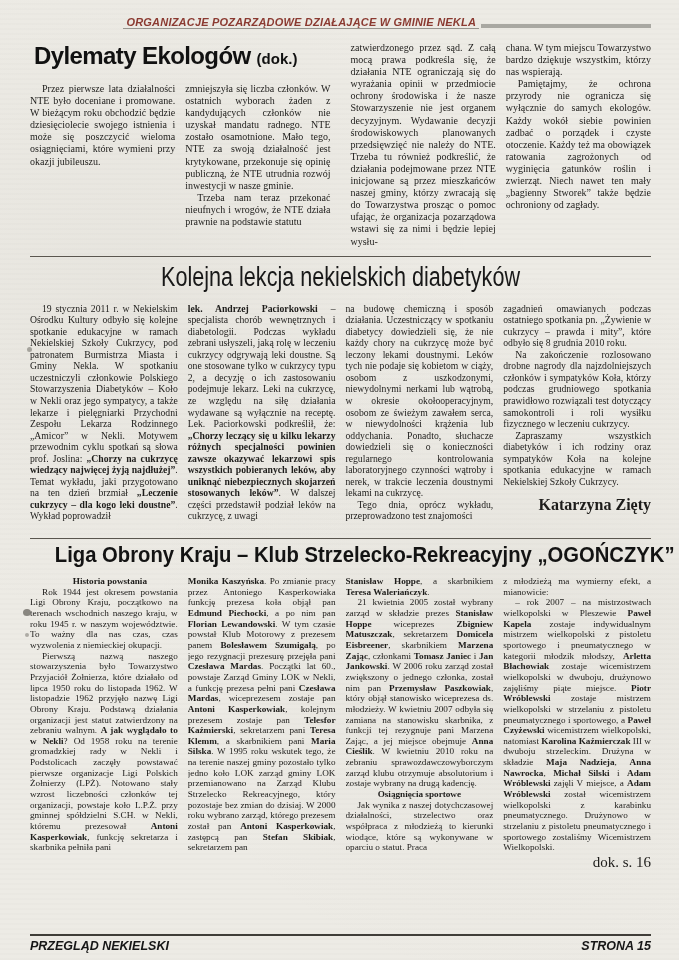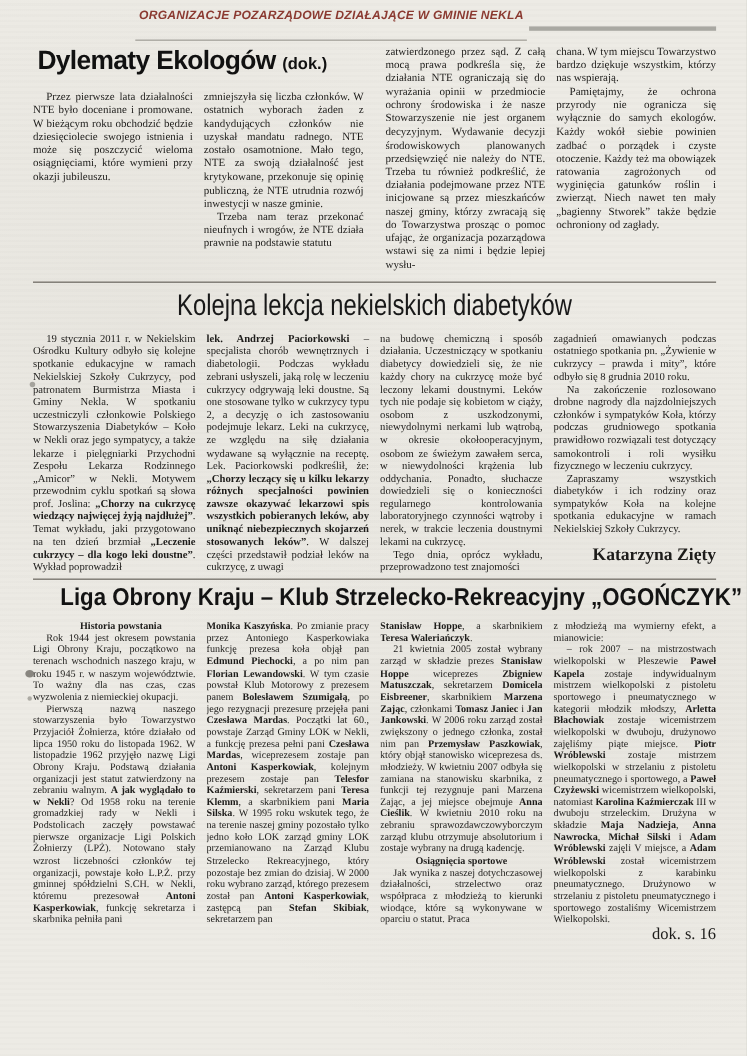--- a/index.html
+++ b/index.html
@@ -12,21 +12,21 @@
       repeating-linear-gradient(0deg, rgba(0,0,0,0.012) 0 2px, transparent 2px 5px);
     font-family:"Liberation Serif", serif;color:#1d1c1a;
   }
   .inner{padding:8px 28px 0 30px;}
   
   .banner{display:flex;align-items:center;margin:6px 0 10px;height:16px;}
   .banner .sp{flex:0.55;}
   .banner-text{
     font-family:"Liberation Sans",sans-serif;font-weight:bold;font-style:italic;
     font-size:11px;letter-spacing:.2px;color:#8b3a31;
-    border-bottom:1.5px solid #97948e;padding:0 3px 16px;white-space:nowrap;
+    border-bottom:1.5px solid #97948e;padding:0 3px 0;white-space:nowrap;
   }
   .banner .band{flex:1;height:4px;background:#a9a8a2;margin-top:7px;margin-left:2px;}
   
   .cols{display:flex;column-gap:10px;}
   .col{flex:1 1 0;min-width:0;}
   .bodytext p{margin:0;text-align:justify;}
   .bodytext p.ind{text-indent:12px;}
   .bodytext b{font-weight:bold;}
   .sig{font-weight:bold;text-align:right;margin-top:3px;}
   .sigline{margin:0;text-align:right;font-weight:bold;}
@@ -34,21 +34,21 @@
   .art1{display:grid;grid-template-columns:1fr 1fr;column-gap:20px;margin-bottom:8px;}
   .art1 .bodytext{font-size:10px;line-height:12.1px;}
   .headline1{
     font-family:"Liberation Sans",sans-serif;font-weight:bold;color:#111;
     font-size:24px;letter-spacing:-0.6px;margin:2px 0 13px 4px;white-space:nowrap;
   }
   .headline1 .note{font-size:15px;letter-spacing:0;}
   .art1-right{padding-top:2px;}
   
   .art2{border-top:1.5px solid #5a564f;border-bottom:1.5px solid #5a564f;
-        padding:1px 0 4px;margin-bottom:2px;}
+        padding:1px 0 16px;margin-bottom:2px;}
   .headline2{
     font-family:"Liberation Sans",sans-serif;font-weight:500;color:#181818;
     font-size:27px;text-align:center;margin:4px 0 10px;
     transform:scaleX(0.80);transform-origin:50% 50%;white-space:nowrap;
   }
   .art2 .bodytext{font-size:9.7px;line-height:11.55px;}
   .art2 .sig{font-size:16px;margin-top:12px;}
   
   .headline3{
     font-family:"Liberation Sans",sans-serif;font-weight:bold;color:#131313;
@@ -160,13 +160,17 @@
         <div class="col">
           <p><span>z młodzieżą ma wymierny efekt, a mianowicie:</span></p>
           <p class="ind"><span>– rok 2007 – na mistrzostwach wielkopolski w Pleszewie </span><b>Paweł Kapela</b><span> zostaje indywidualnym mistrzem wielkopolski z pistoletu sportowego i pneumatycznego w kategorii młodzik młodszy, </span><b>Arletta Błachowiak</b><span> zostaje wicemistrzem wielkopolski w dwuboju, drużynowo zajęliśmy piąte miejsce. </span><b>Piotr Wróblewski</b><span> zostaje mistrzem wielkopolski w strzelaniu z pistoletu pneumatycznego i sportowego, a </span><b>Paweł Czyżewski</b><span> wicemistrzem wielkopolski, natomiast </span><b>Karolina Kaźmierczak</b><span> III w dwuboju strzeleckim. Drużyna w składzie </span><b>Maja Nadzieja</b><span>, </span><b>Anna Nawrocka</b><span>, </span><b>Michał Silski</b><span> i </span><b>Adam Wróblewski</b><span> zajęli V miejsce, a </span><b>Adam Wróblewski</b><span> został wicemistrzem wielkopolski z karabinku pneumatycznego. Drużynowo w strzelaniu z pistoletu pneumatycznego i sportowego zostaliśmy Wicemistrzem Wielkopolski.</span></p>
           <p class="note">dok. s. 16</p>
         </div>
       </div>
     </div>
 
   </div>
 
+  <div class="footer">
+    <span>PRZEGLĄD NEKIELSKI</span>
+    <span>STRONA 15</span>
+  </div>
 </div>
 
 </body></html>

